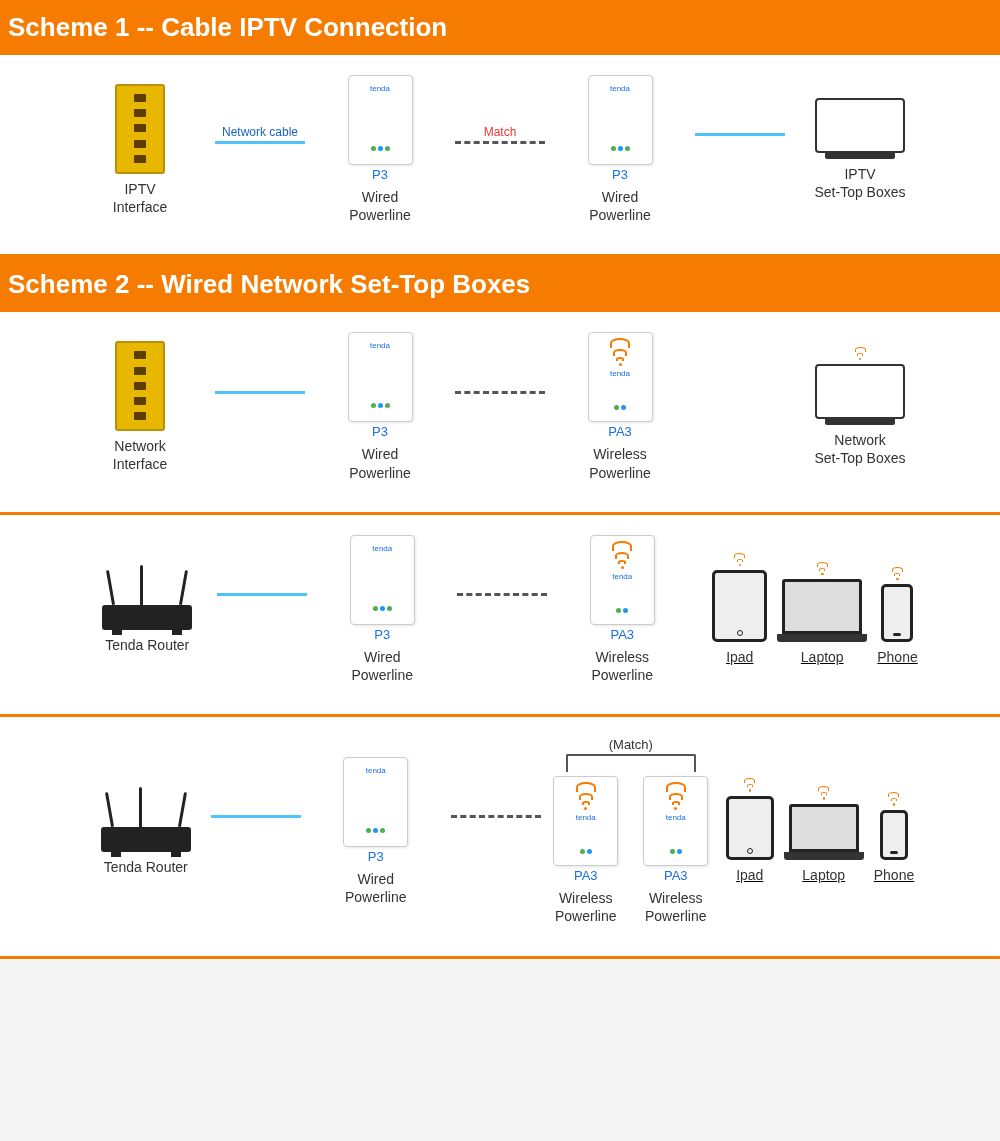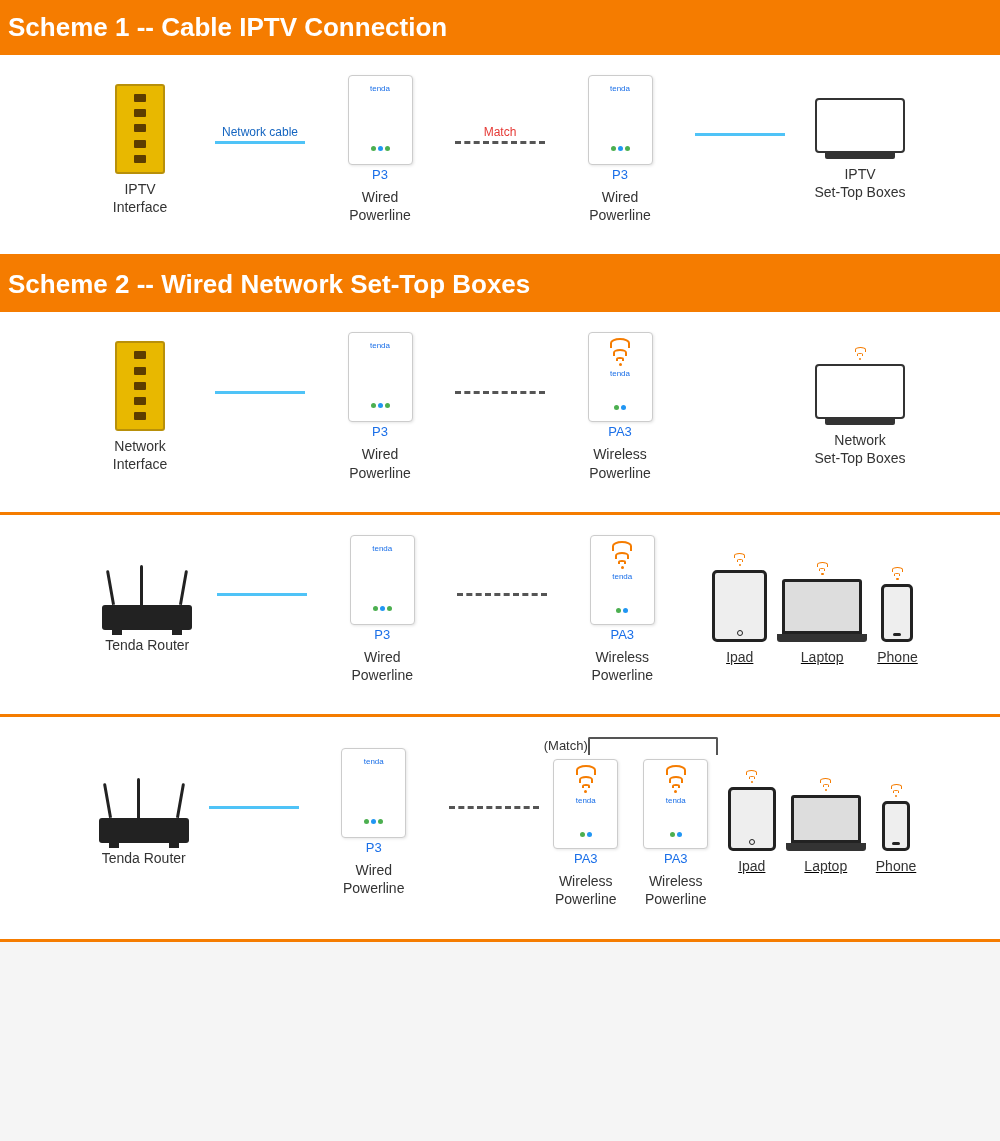--- a/index.html
+++ b/index.html
@@ -595,21 +595,21 @@
       <div class="device-sublabel">P3</div>
       <div class="device-label">Wired<br>Powerline</div>
     </div>
 
     <div class="connector">
       <div class="line-dashed"></div>
     </div>
 
     <div style="display:flex;flex-direction:column;align-items:center;">
 
-      <div style="display:flex;flex-direction:row;align-items:center;margin-bottom:4px;">
+      <div style="display:flex;flex-direction:column;align-items:center;margin-bottom:4px;">
         <div style="font-size:13px;color:#333;margin-bottom:2px;">(Match)</div>
         <div style="width:130px;height:18px;border:2px solid #555;border-bottom:none;border-radius:2px 2px 0 0;"></div>
       </div>
       <div style="display:flex;gap:10px;">
 
         <div class="device-col" style="width:80px;">
           <div class="tenda-pa3">
             <div class="wifi-waves">
               <div class="wifi-arc wifi-arc-3"></div>
               <div class="wifi-arc wifi-arc-2"></div>

